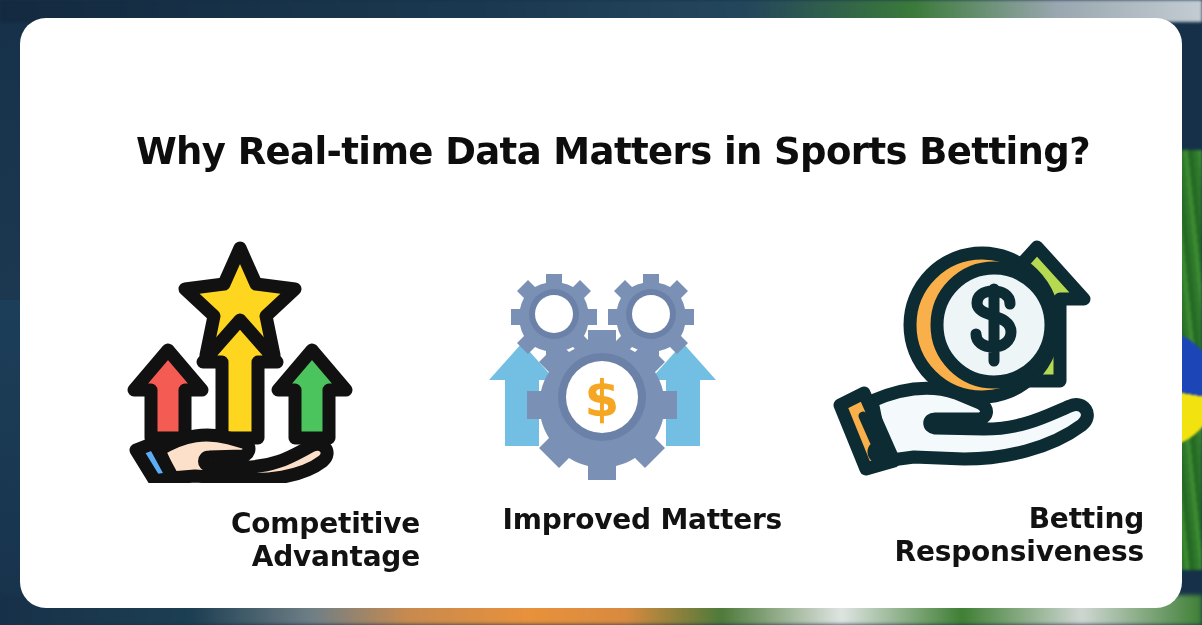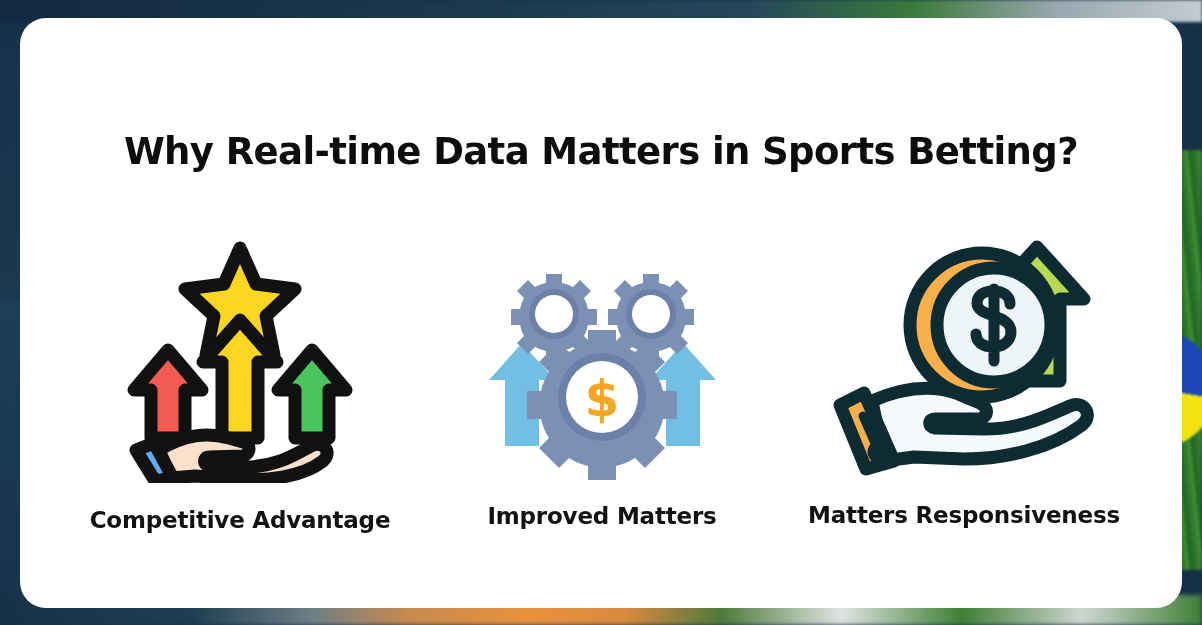--- a/index.html
+++ b/index.html
@@ -59,35 +59,36 @@
   }
 
   
   .card{
     position:absolute;left:20px;top:18px;width:1162px;height:590px;
     background:#ffffff;border-radius:26px;
   }
 
   
   .title{
-    position:absolute;left:0;top:112px;width:1162px;text-align:center;
+    position:absolute;left:12px;top:112px;width:1162px;text-align:center;
     font-size:37px;font-weight:bold;letter-spacing:-0.6px;color:#0d0d0d;
     font-family:"DejaVu Sans", sans-serif;
   }
 
   
   .cols{position:absolute;left:0;top:215px;width:1162px;height:330px;}
   .col{position:absolute;top:0;width:360px;text-align:center;}
   .col-1{left:40px;}
   .col-2{left:402px;}
   .col-3{left:764px;}
   .icon-wrap{height:250px;display:flex;align-items:flex-end;justify-content:center;}
   .caption{
-    font-size:23px;font-weight:bold;color:#121212;letter-spacing:-0.2px;
+    font-size:28px;font-weight:bold;color:#121212;letter-spacing:-0.2px;
     font-family:"DejaVu Sans", sans-serif;
+    text-align:right;
   }
   .cap-1{margin-top:24px;}
   .cap-2{margin-top:20px;}
   .cap-3{margin-top:19px;}
 </style>
 </head>
 <body>
 
 <div id="stage">
 
@@ -187,18 +188,18 @@
               <path d="M40 168 C72 154 100 152 124 160 L148 170 C158 175 156 186 145 186 L103 186
                        C96 186 96 194 103 195 L152 196 C192 196 216 182 238 173 C252 167 262 182 250 192
                        C218 216 172 226 132 226 L82 224 L52 228 Z" fill="#f4fafc"></path>
 
               <path d="M32 160 L62 228 L34 236 L8 172 Z" fill="#f9b04a"></path>
               <path d="M31 183 L42 208" stroke-width="9"></path>
               <circle cx="47" cy="219" r="5" fill="#0d2b33"></circle>
             </g>
           </svg>
         </div>
-        <div class="caption cap-3">Matters Responsiveness</div>
+        <div class="caption cap-3">Betting Responsiveness</div>
       </div>
 
     </div>
   </div>
 </div>
 
 </body></html>

